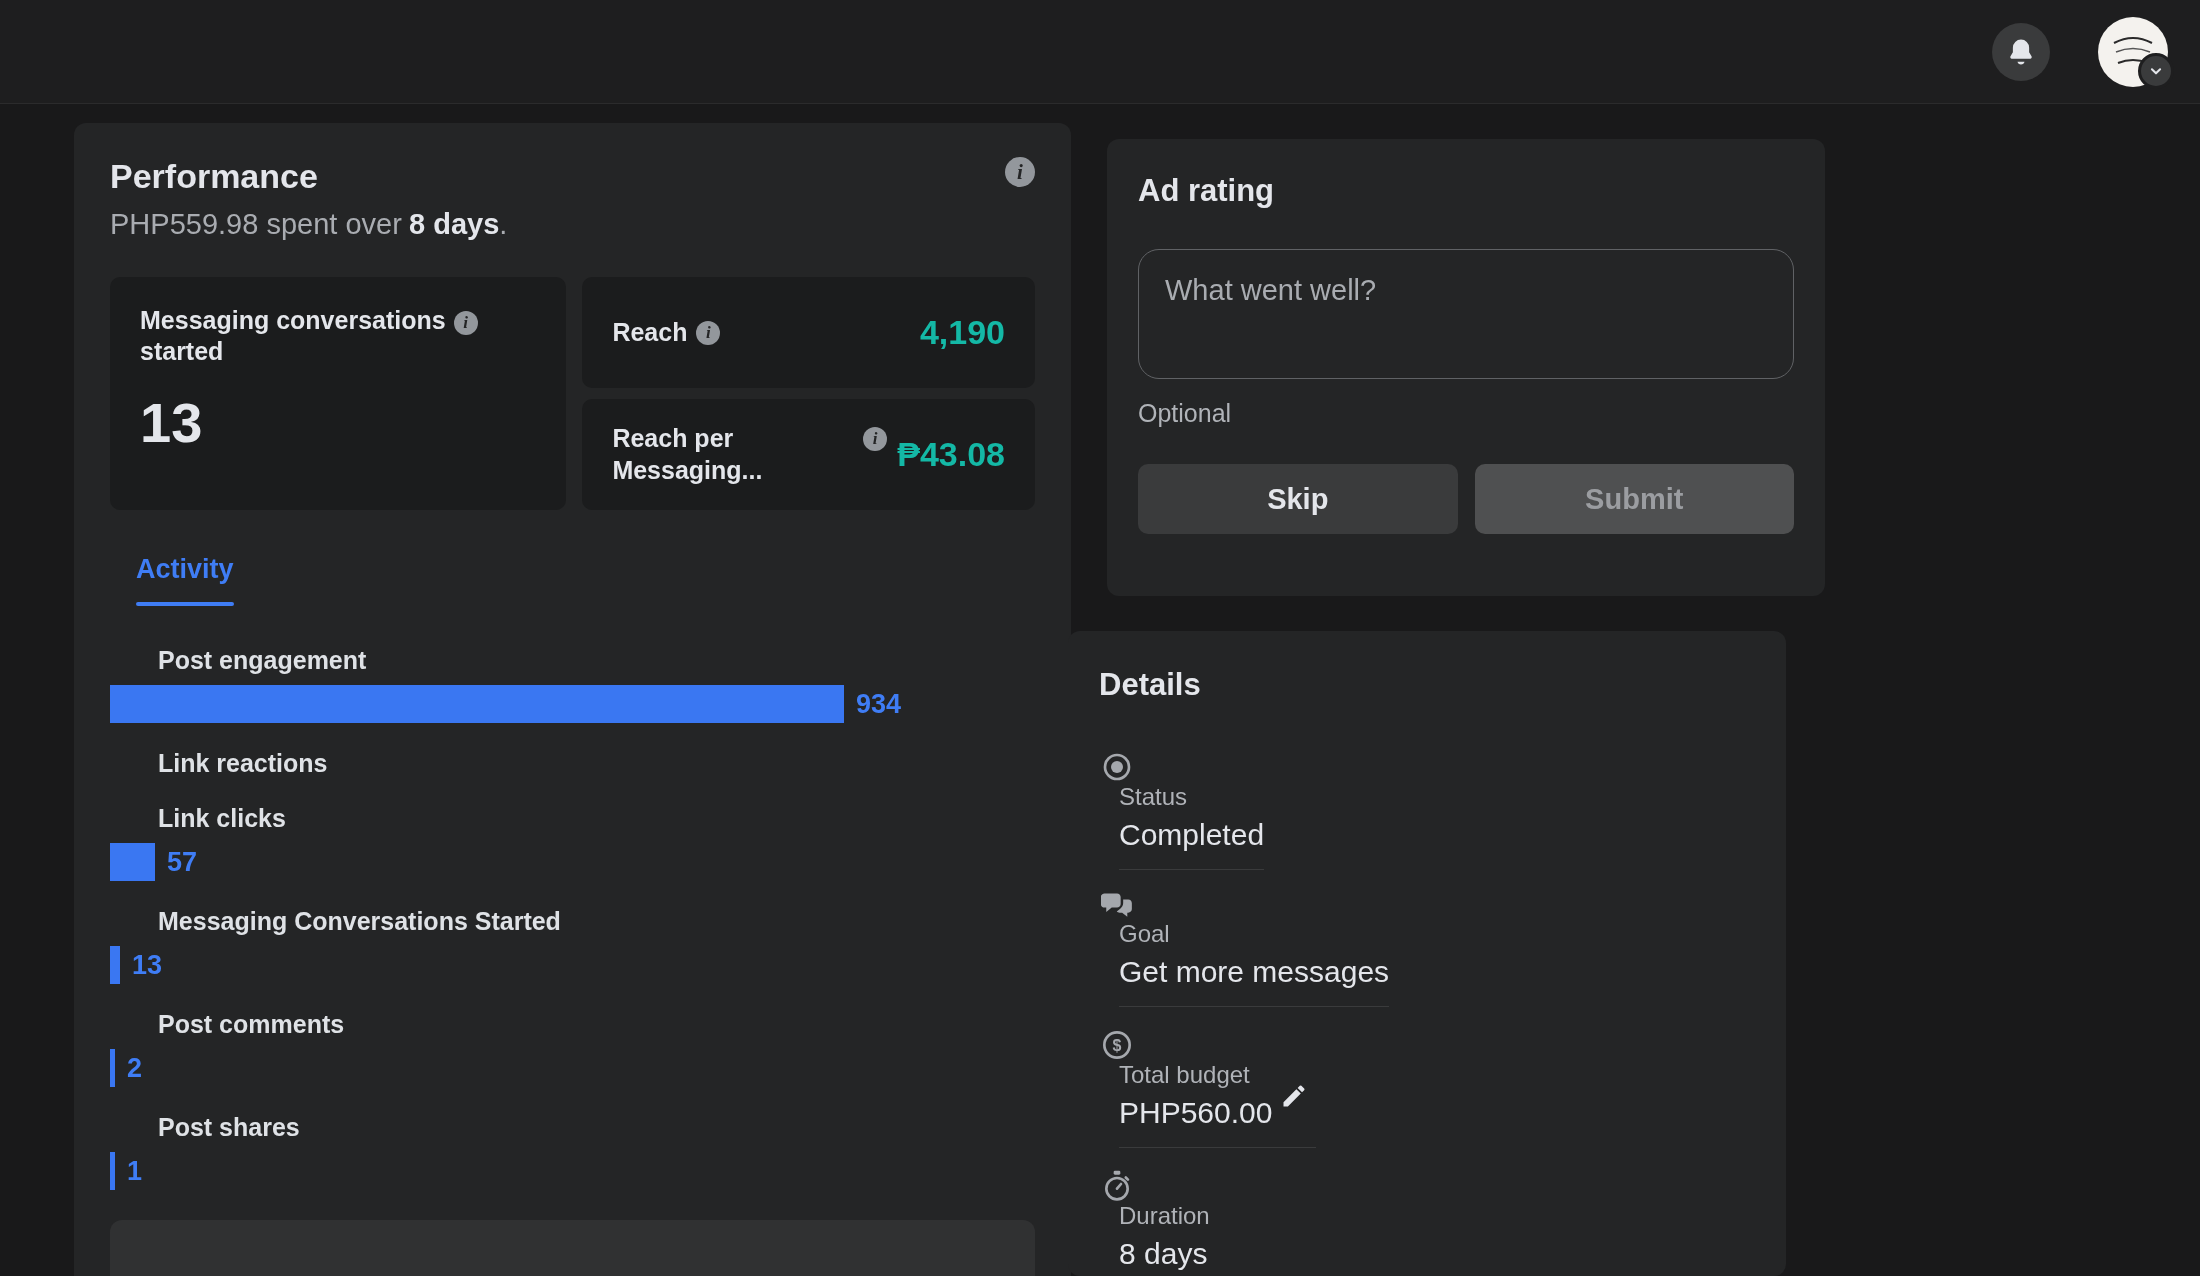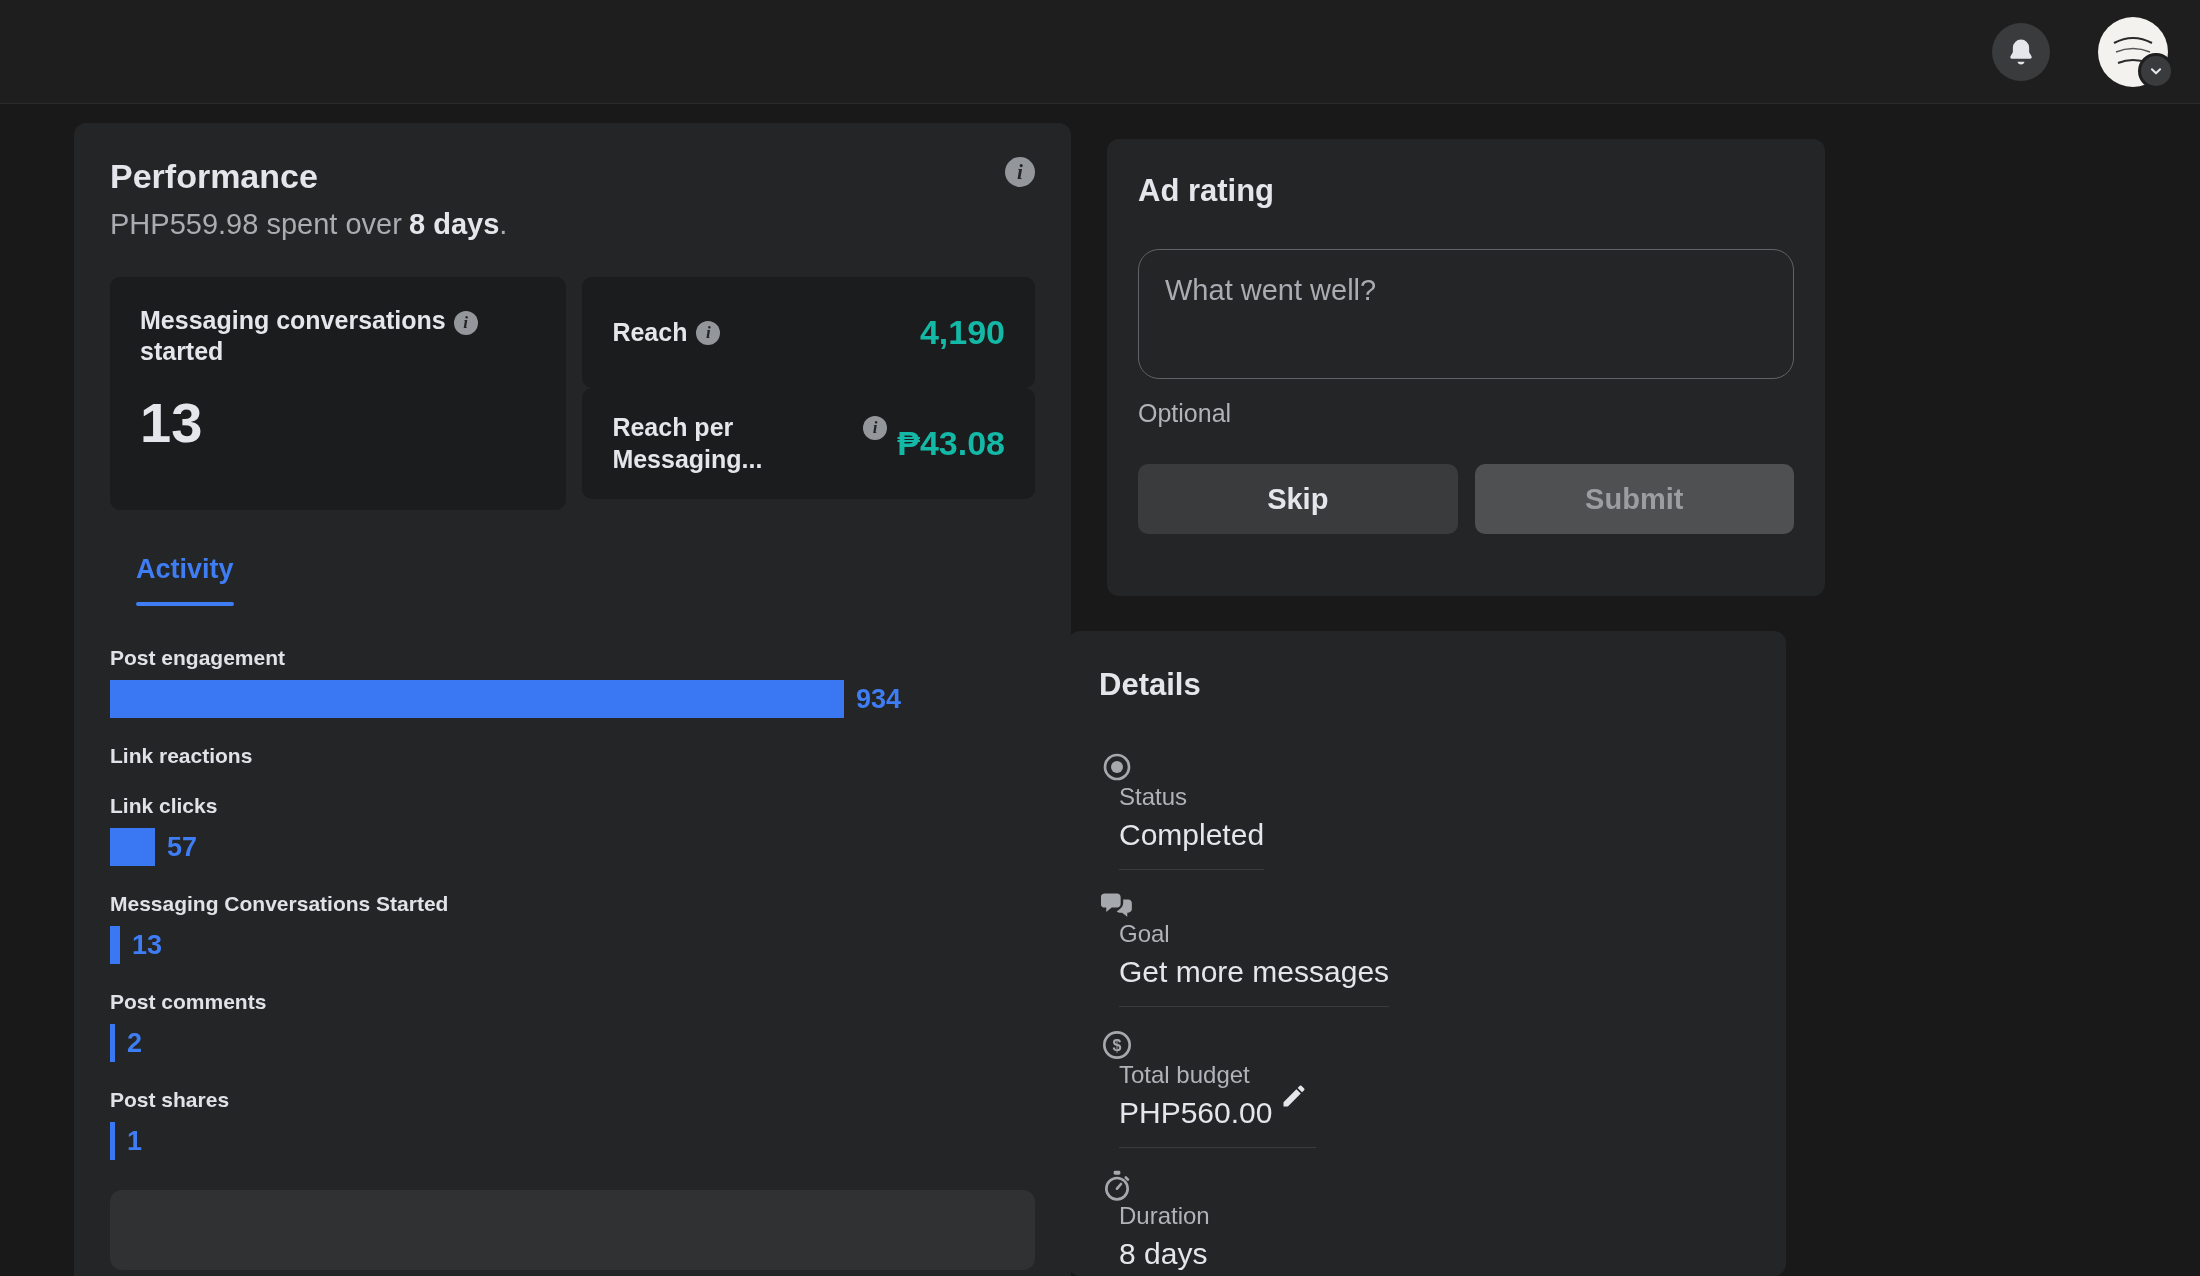--- a/index.html
+++ b/index.html
@@ -24,39 +24,39 @@
   .perf-title{font-size:34px;font-weight:700;color:#e4e6eb;}
   .perf-subtitle{margin-top:12px;font-size:29px;color:#a9acb1;}
   .perf-subtitle b{color:#e4e6eb;font-weight:700;margin-left:0.25em;}
   .info-dot{display:inline-flex;align-items:center;justify-content:center;width:24px;height:24px;
             border-radius:50%;background:#93979c;color:#242526;font-size:17px;font-weight:700;
             font-family:"Liberation Serif","DejaVu Serif",serif;font-style:italic;flex:0 0 auto;}
   .info-dot.big{width:30px;height:30px;font-size:21px;}
   .tiles{display:flex;gap:16px;margin-top:36px;}
   .tile{background:#1b1c1d;border-radius:10px;box-sizing:border-box;}
   .tile-main{width:462px;height:233px;padding:28px 30px;}
-  .tile-col{display:flex;flex-direction:column;width:459px;}
+  .tile-col{display:flex;flex-direction:column;gap:11px;width:459px;}
   .tile-row{height:111px;display:flex;align-items:center;justify-content:space-between;padding:0 30px;}
   .tile-label{font-size:25px;font-weight:700;color:#e4e6eb;line-height:1.25;}
   .tile-label .info-dot{margin-left:8px;vertical-align:1px;}
   .big-value{font-size:56px;font-weight:700;margin-top:22px;color:#e4e6eb;}
   .metric-value{font-size:34px;font-weight:700;color:#14b8a6;}
   .label-with-icon{display:inline-flex;align-items:center;gap:9px;}
   .cost-label{max-width:205px;}
   .cost-right{display:flex;align-items:center;gap:10px;}
   .cost-right .info-dot{transform:translateY(-16px);}
   
   .tab-bar{margin-top:44px;}
   .tab{display:inline-flex;flex-direction:column;align-items:center;padding:0 26px;cursor:pointer;}
   .tab-label{font-size:27px;font-weight:700;color:var(--accent,#3f7df5);}
   .tab-underline{height:4px;width:100%;background:var(--accent,#3f7df5);border-radius:2px;margin-top:17px;}
   
   .chart{margin-top:40px;}
   .chart-row{margin-bottom:26px;}
-  .chart-label{font-size:21px;font-weight:700;color:#dfe2e6;margin-bottom:10px;}
+  .chart-label{font-size:25px;font-weight:700;color:#dfe2e6;margin-bottom:10px;margin-left:48px;}
   .chart-bar-line{display:flex;align-items:center;}
   .chart-bar{height:38px;background:#3a77f2;}
   .chart-value{font-size:27px;font-weight:700;color:var(--accent,#3f7df5);margin-left:12px;}
   .collapsed-bar{margin-top:30px;height:80px;background:#303132;border-radius:12px;cursor:pointer;}
   
   .section-title{font-size:31px;font-weight:700;color:#e4e6eb;}
   .rating-input{margin-top:40px;width:100%;height:130px;box-sizing:border-box;background:transparent;
                 border:1px solid #606265;border-radius:21px;padding:24px 26px;font-size:29px;color:#e4e6eb;
                 font-family:"Liberation Sans","DejaVu Sans",sans-serif;resize:none;outline:none;}
   .rating-input::placeholder{color:#a9acb1;}

